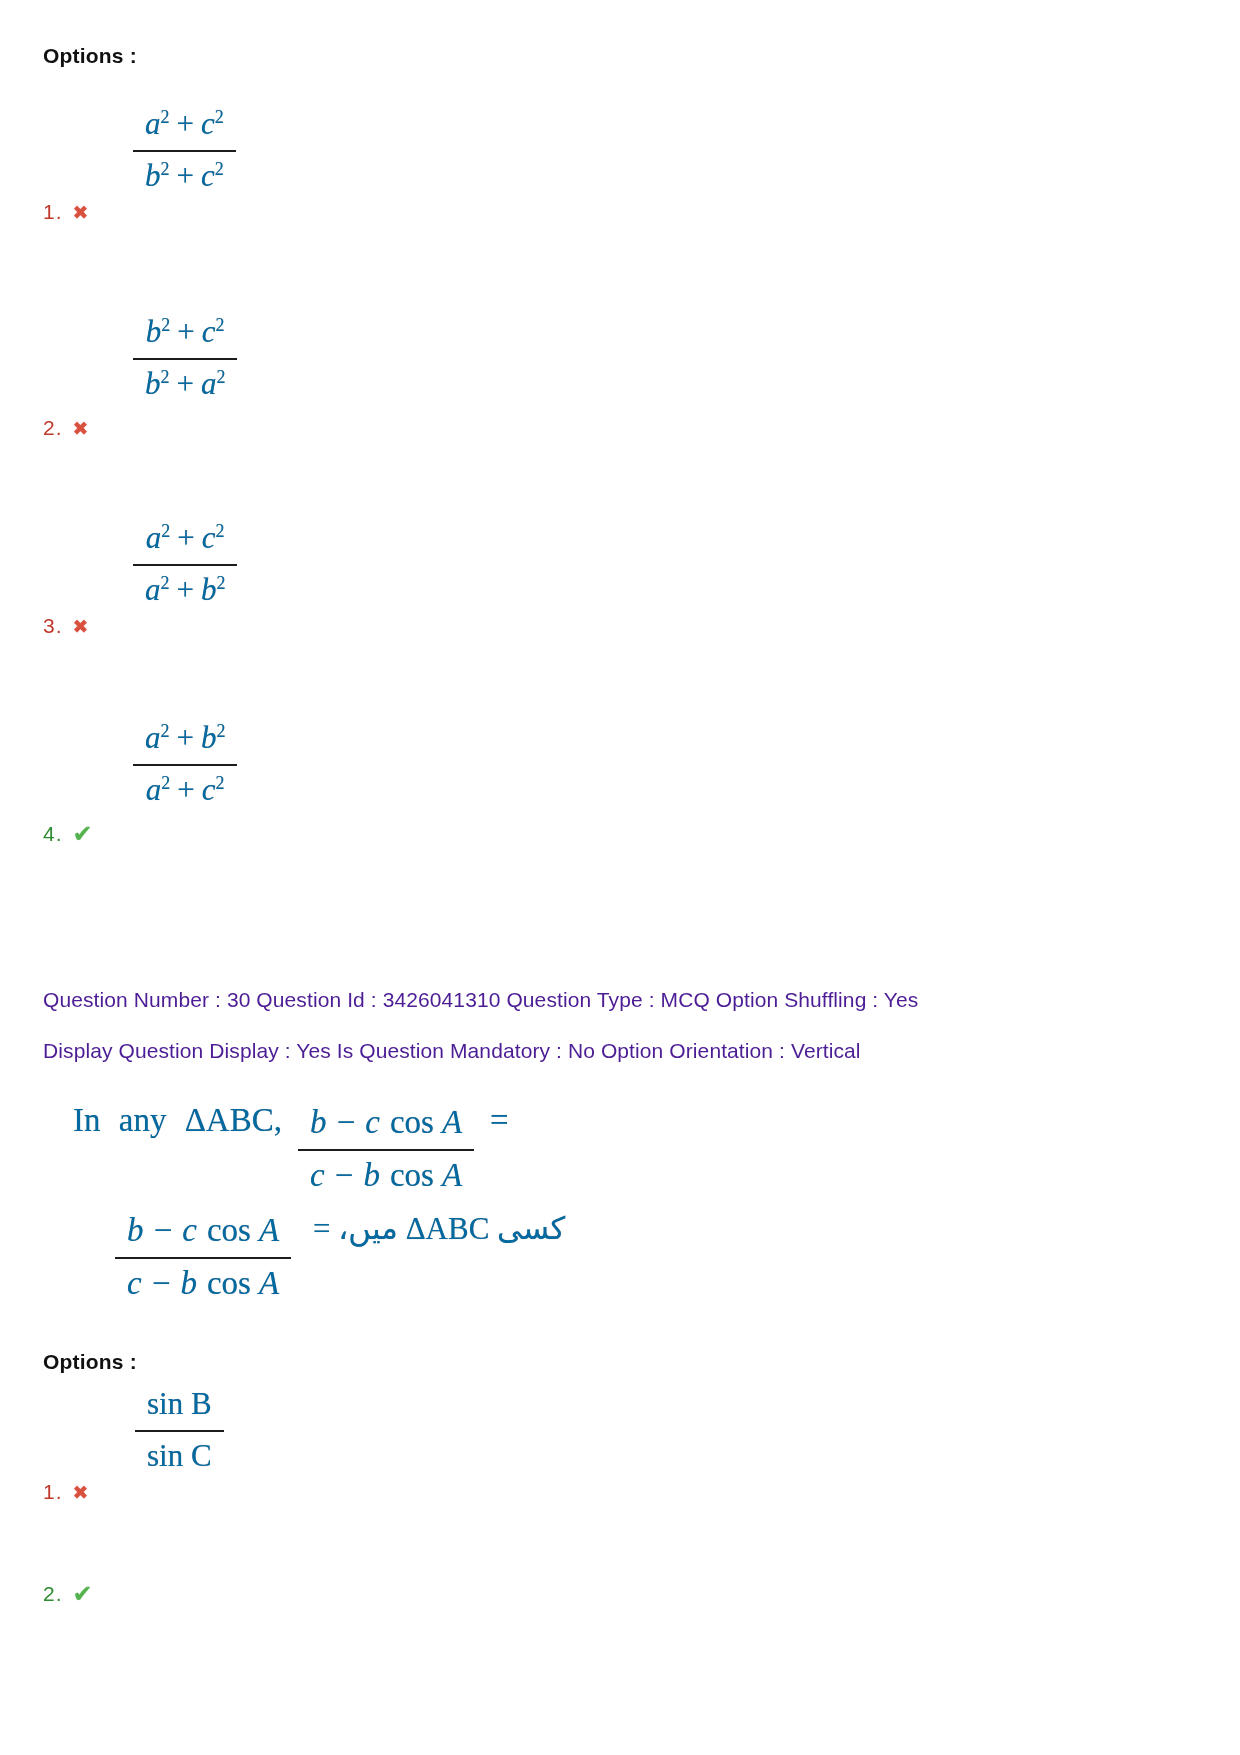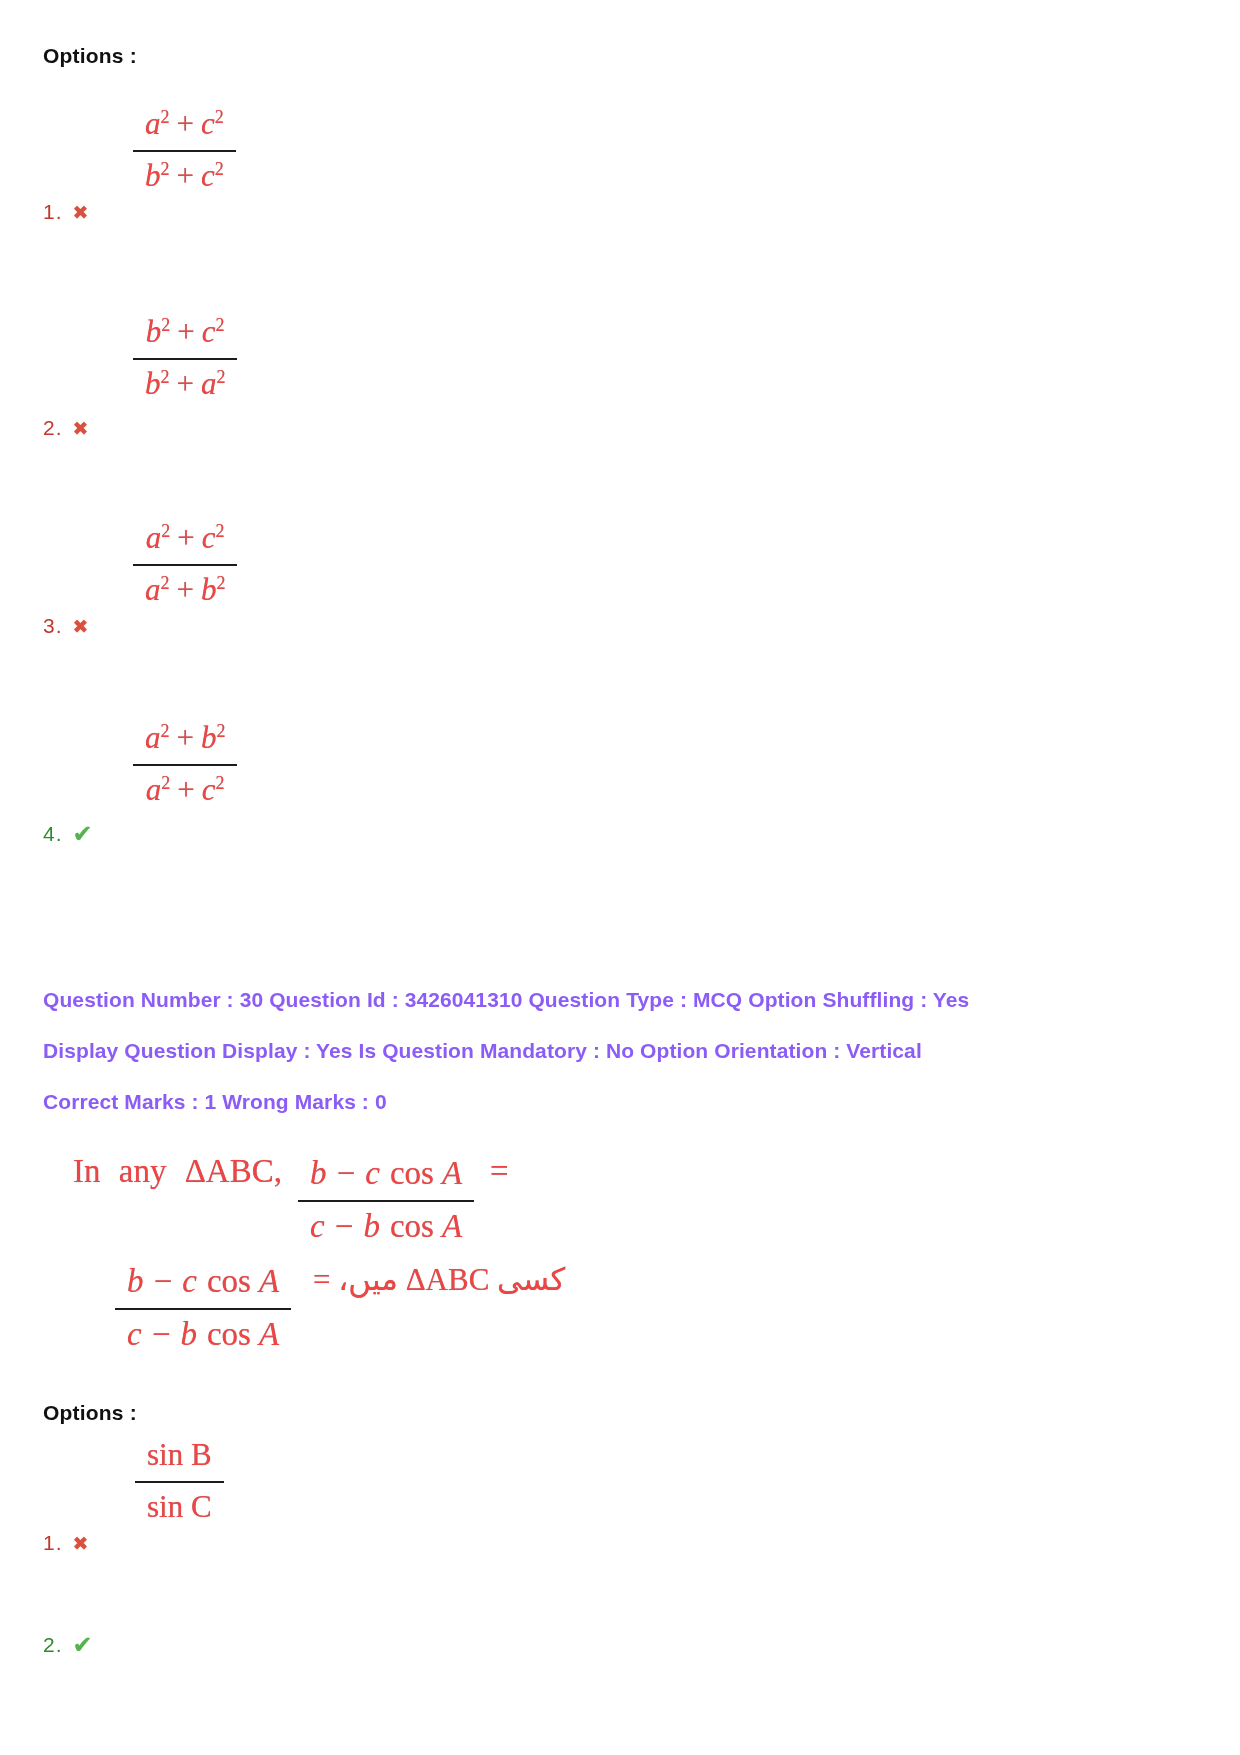--- a/index.html
+++ b/index.html
@@ -16,21 +16,21 @@
   }
   .options-label{
     font-size:21px;
     font-weight:bold;
     color:#111;
     letter-spacing:0.2px;
   }
   
   .math{
     font-family:"Liberation Serif", serif;
-    color:#ef4444;
+    color:#0369a1;
     text-shadow:0 0 0.7px rgba(60,60,60,0.55);
   }
   .frac{display:inline-block;text-align:center;vertical-align:middle;}
   .frac .fr-num{display:block;padding:2px 12px 8px;}
   .frac .fr-den{display:block;border-top:2px solid #1c1c1c;padding:6px 12px 2px;}
   .frac i{font-style:italic;}
   .frac sup{font-size:0.58em;vertical-align:0.6em;line-height:0;font-style:normal;}
   .frac .op{margin:0 7px;font-style:normal;}
   .frac .fn{font-style:normal;margin:13px 8px 0 10px;}
   .f-opt{font-size:31px;}
@@ -41,22 +41,22 @@
   .opt-label .num{letter-spacing:1px;}
   .num-wrong{color:#c0392b;}
   .num-correct{color:#2e8b2e;}
   .mark{margin-left:10px;line-height:1;}
   .mark-wrong{color:#d9503f;font-size:19px;text-shadow:0 0 1px rgba(217,80,63,0.6);}
   .mark-correct{color:#55b24e;font-size:24px;text-shadow:0 0 1px rgba(85,178,78,0.6);}
   
   .meta{margin-top:128px;}
   .meta-line{
     font-size:21px;
-    font-weight:bold;
-    color:#8b5cf6;
+    font-weight:normal;
+    color:#4c1d95;
     line-height:51px;
     letter-spacing:0.1px;
   }
   
   .formula-row{display:flex;margin-top:26px;}
   .prefix{font-size:33px;margin-left:30px;word-spacing:10px;}
   .equals{font-size:33px;margin-left:16px;}
   .urdu-row{margin-top:14px;}
   .urdu-frac{margin-left:72px;}
   .urdu-text{
@@ -122,21 +122,20 @@
     </div>
     <div class="opt-label lbl-gap">
       <span class="num num-correct">4.</span>
       <span class="mark mark-correct">✔</span>
     </div>
   </div>
 
   <div class="meta">
     <div class="meta-line">Question Number : 30 Question Id : 3426041310 Question Type : MCQ Option Shuffling : Yes</div>
     <div class="meta-line">Display Question Display : Yes Is Question Mandatory : No Option Orientation : Vertical</div>
-    <div class="meta-line">Correct Marks : 1 Wrong Marks : 0</div>
   </div>
 
   <div class="formula-row">
     <span class="math prefix">In any ΔABC,</span>
     <div class="frac math f-big" style="margin-left:16px;">
       <span class="fr-num"><i>b − c</i><span class="fn">cos</span><i>A</i></span>
       <span class="fr-den"><i>c − b</i><span class="fn">cos</span><i>A</i></span>
     </div>
     <span class="math equals">=</span>
   </div>

